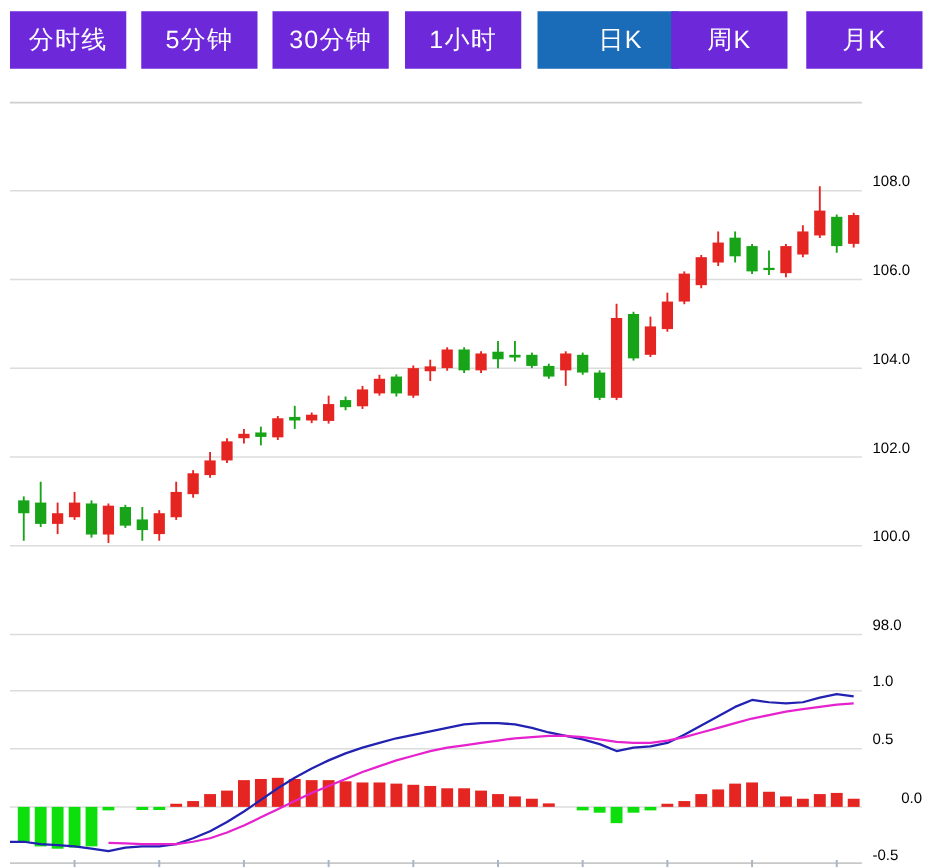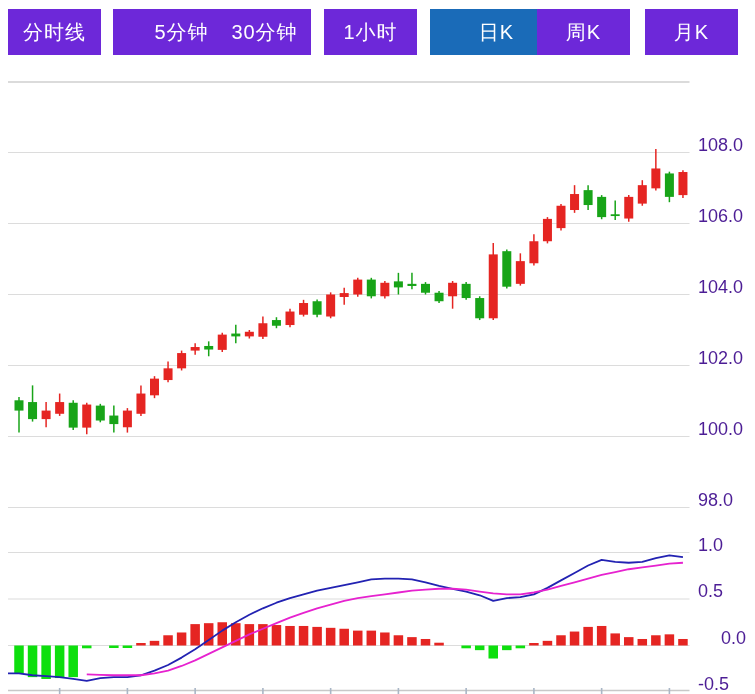--- a/index.html
+++ b/index.html
@@ -6,25 +6,25 @@
   .screen{
     position:relative;width:755px;height:694px;background:#ffffff;
     font-family:"Liberation Sans","DejaVu Sans",sans-serif;overflow:hidden;
   }
   .tab{
     position:absolute;top:9px;width:93px;height:46px;line-height:46px;
     text-align:center;font-size:20px;color:#ffffff;background:#6d28d9;
     cursor:pointer;user-select:none;letter-spacing:1px;
   }
   .tab.active{background:#1a6bb8;}
-  .t0{left:8px;}.t1{left:113px;padding-left:22px;}.t2{left:218px;}.t3{left:324px;}
+  .t0{left:8px;}.t1{left:113px;}.t2{left:218px;}.t3{left:324px;}
   .t4{left:430px;padding-left:20px;}.t5{left:537px;}.t6{left:645px;}
   .ylabel{
     position:absolute;left:698px;width:54px;height:20px;line-height:20px;
-    font-size:18px;color:#4c1d95;text-align:left;
+    font-size:12px;color:#000000;text-align:left;
   }
   svg{position:absolute;left:0;top:0;}
 </style>
 </head>
 <body>
 
 <div class="screen">
 
   <div>
     <div class="tab t0">分时线</div>

